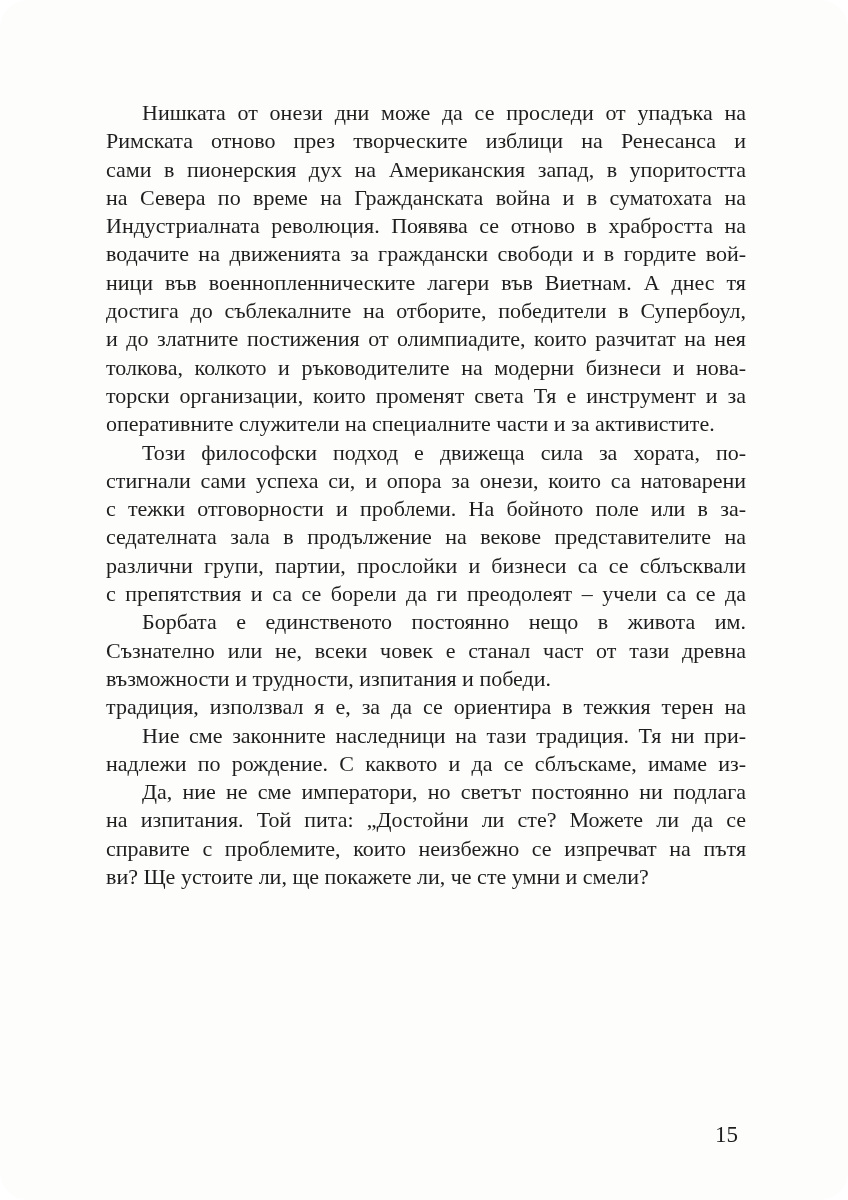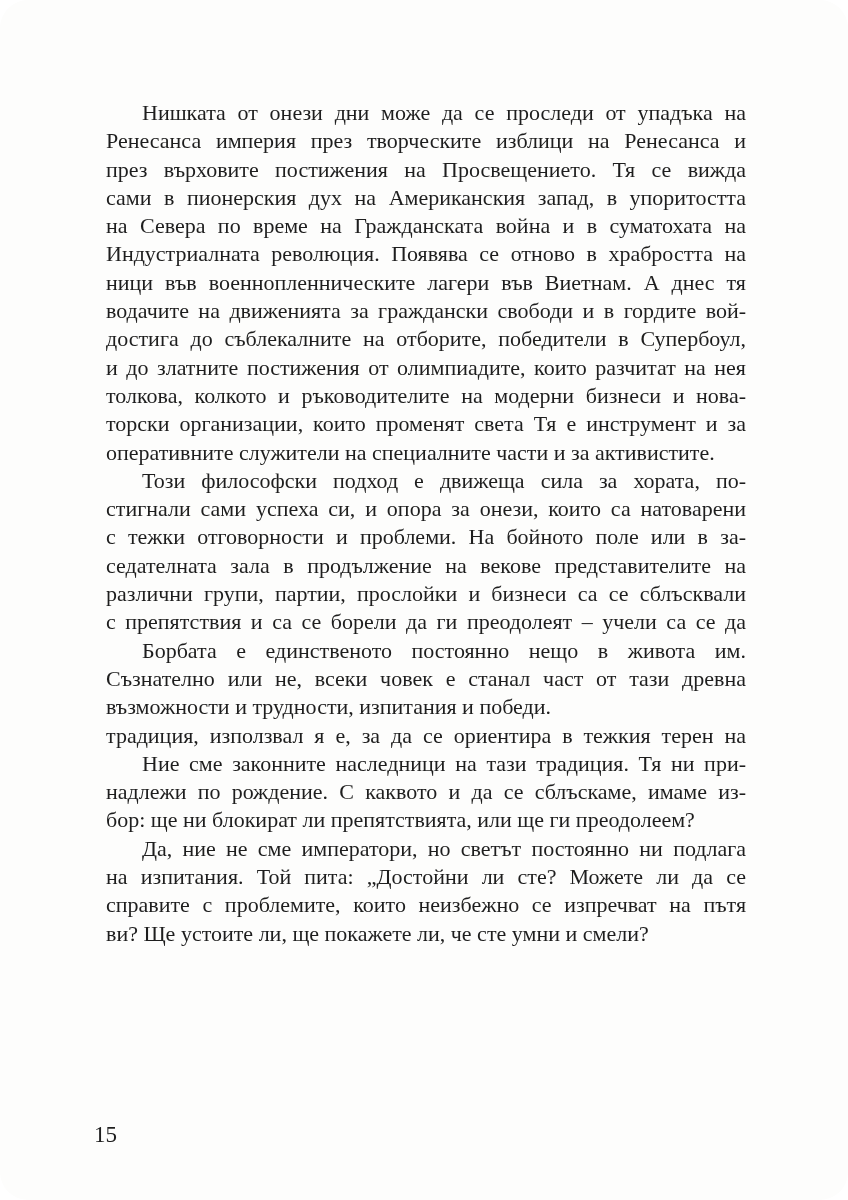--- a/index.html
+++ b/index.html
@@ -36,43 +36,42 @@
   }
   .line.first {
     text-indent: 36px;
   }
   .line.last {
     text-align-last: left;
     -moz-text-align-last: left;
   }
   .page-number {
     position: absolute;
-    left: 94px;
+    left: 106px;
     top: 1121px;
     width: 632px;
-    text-align: left;
+    text-align: right;
     font-size: 23px;
     line-height: 28px;
   }
 </style>
 </head>
 <body>
 
 <div class="page">
   <div class="text-block">
 
     <div class="para">
       <div class="line first">Нишката от онези дни може да се проследи от упадъка на</div>
-      <div class="line">Ренесанса империя през творческите изблици на Ренесанса и</div>
-      <div class="line">през върховите постижения на Просвещението. Тя се вижда</div>
+      <div class="line">Римската отново през творческите изблици на Ренесанса и</div>
       <div class="line">сами в пионерския дух на Американския запад, в упоритостта</div>
       <div class="line">на Севера по време на Гражданската война и в суматохата на</div>
       <div class="line">Индустриалната революция. Появява се отново в храбростта на</div>
+      <div class="line">водачите на движенията за граждански свободи и в гордите вой-</div>
       <div class="line">ници във военнопленническите лагери във Виетнам. А днес тя</div>
-      <div class="line">водачите на движенията за граждански свободи и в гордите вой-</div>
       <div class="line">достига до съблекалните на отборите, победители в Супербоул,</div>
       <div class="line">и до златните постижения от олимпиадите, които разчитат на нея</div>
       <div class="line">толкова, колкото и ръководителите на модерни бизнеси и нова-</div>
       <div class="line">торски организации, които променят света Тя е инструмент и за</div>
       <div class="line last">оперативните служители на специалните части и за активистите.</div>
     </div>
 
     <div class="para">
       <div class="line first">Този философски подход е движеща сила за хората, по-</div>
       <div class="line">стигнали сами успеха си, и опора за онези, които са натоварени</div>
@@ -85,21 +84,20 @@
     <div class="para">
       <div class="line first">Борбата е единственото постоянно нещо в живота им.</div>
       <div class="line">Съзнателно или не, всеки човек е станал част от тази древна</div>
       <div class="line last">възможности и трудности, изпитания и победи.</div>
       <div class="line">традиция, използвал я е, за да се ориентира в тежкия терен на</div>
     </div>
 
     <div class="para">
       <div class="line first">Ние сме законните наследници на тази традиция. Тя ни при-</div>
       <div class="line">надлежи по рождение. С каквото и да се сблъскаме, имаме из-</div>
-      <div class="line last">бор: ще ни блокират ли препятствията, или ще ги преодолеем?</div>
     </div>
 
     <div class="para">
       <div class="line first">Да, ние не сме императори, но светът постоянно ни подлага</div>
       <div class="line">на изпитания. Той пита: „Достойни ли сте? Можете ли да се</div>
       <div class="line">справите с проблемите, които неизбежно се изпречват на пътя</div>
       <div class="line last">ви? Ще устоите ли, ще покажете ли, че сте умни и смели?</div>
     </div>
 
 

